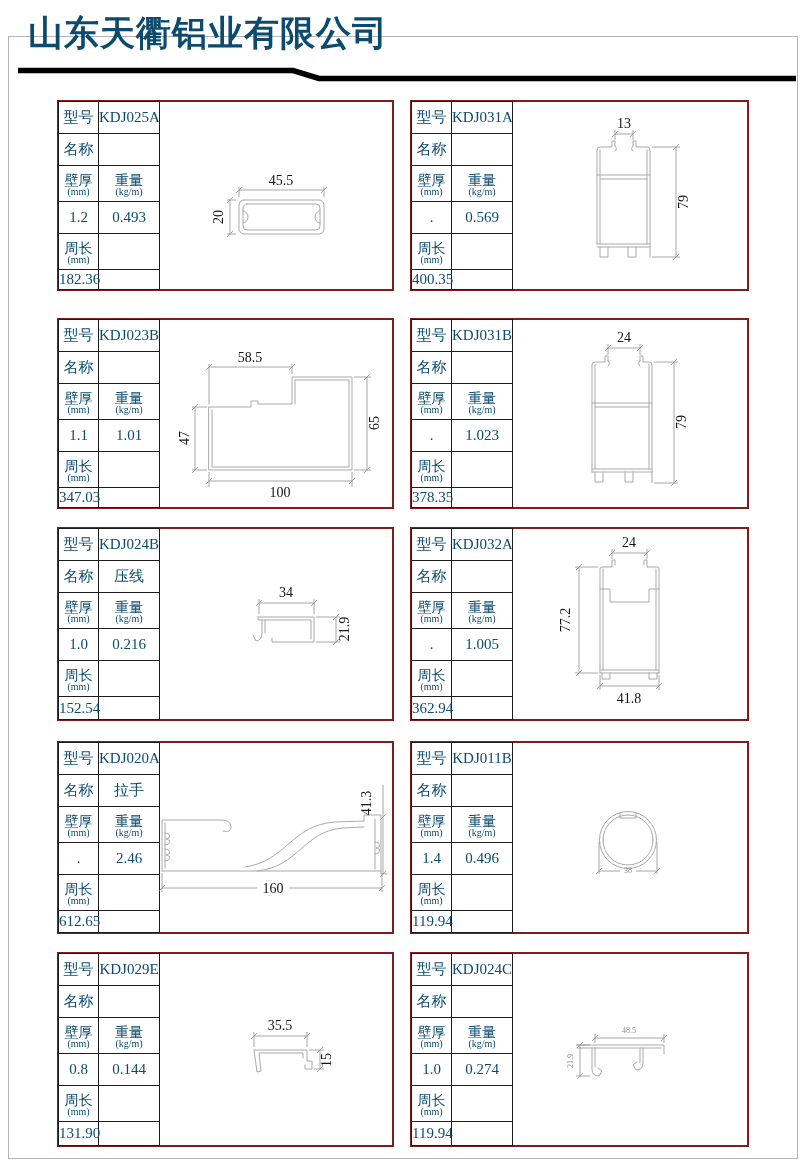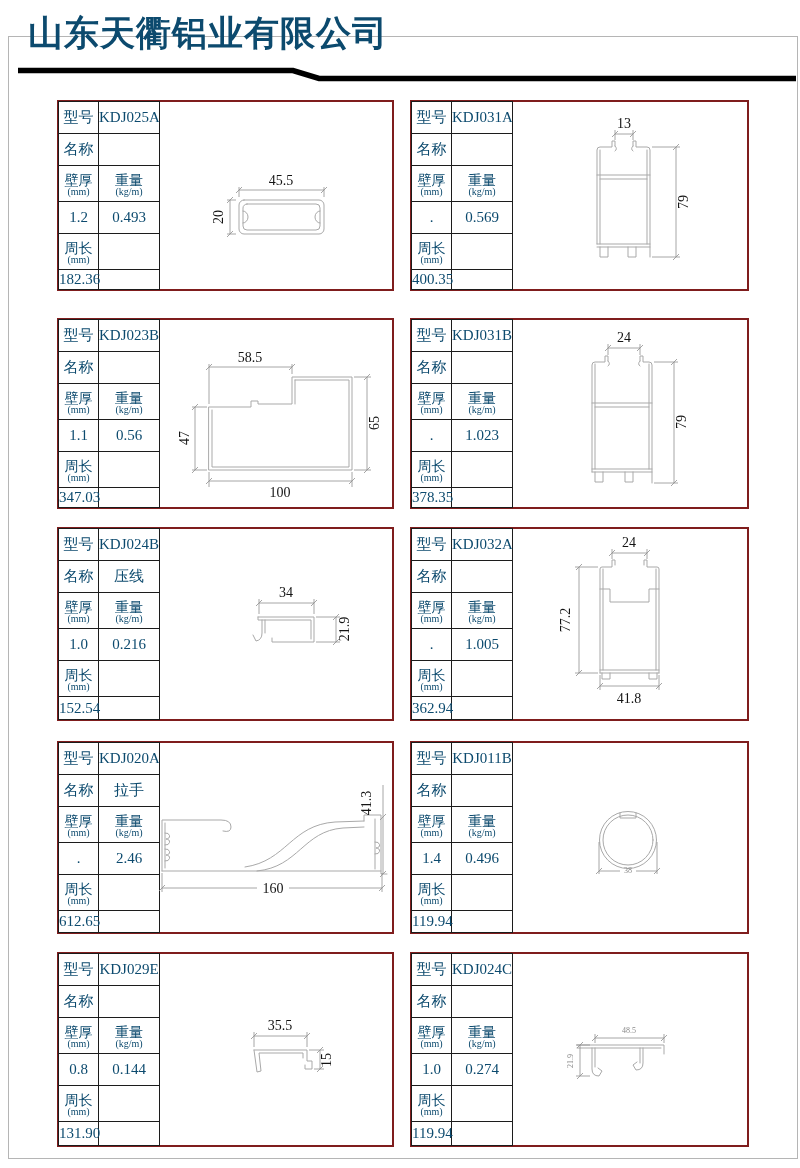--- a/index.html
+++ b/index.html
@@ -169,21 +169,21 @@
               <span class="l1">壁厚</span>
               <span class="unit">(mm)</span>
             </td>
                      <td class="lbl">
               <span class="l1">重量</span>
               <span class="unit">(kg/m)</span>
             </td>
           </tr>
       <tr class="r4">
             <td class="val">1.1</td>
-            <td class="val">0.56</td>
+            <td class="val">1.01</td>
           </tr>
       <tr class="r5">
             <td class="lbl">
               <span class="l1">周长</span>
               <span class="unit">(mm)</span>
             </td>
             <td></td>
           </tr>
       <tr class="r6">
             <td class="val perim">347.03</td>

